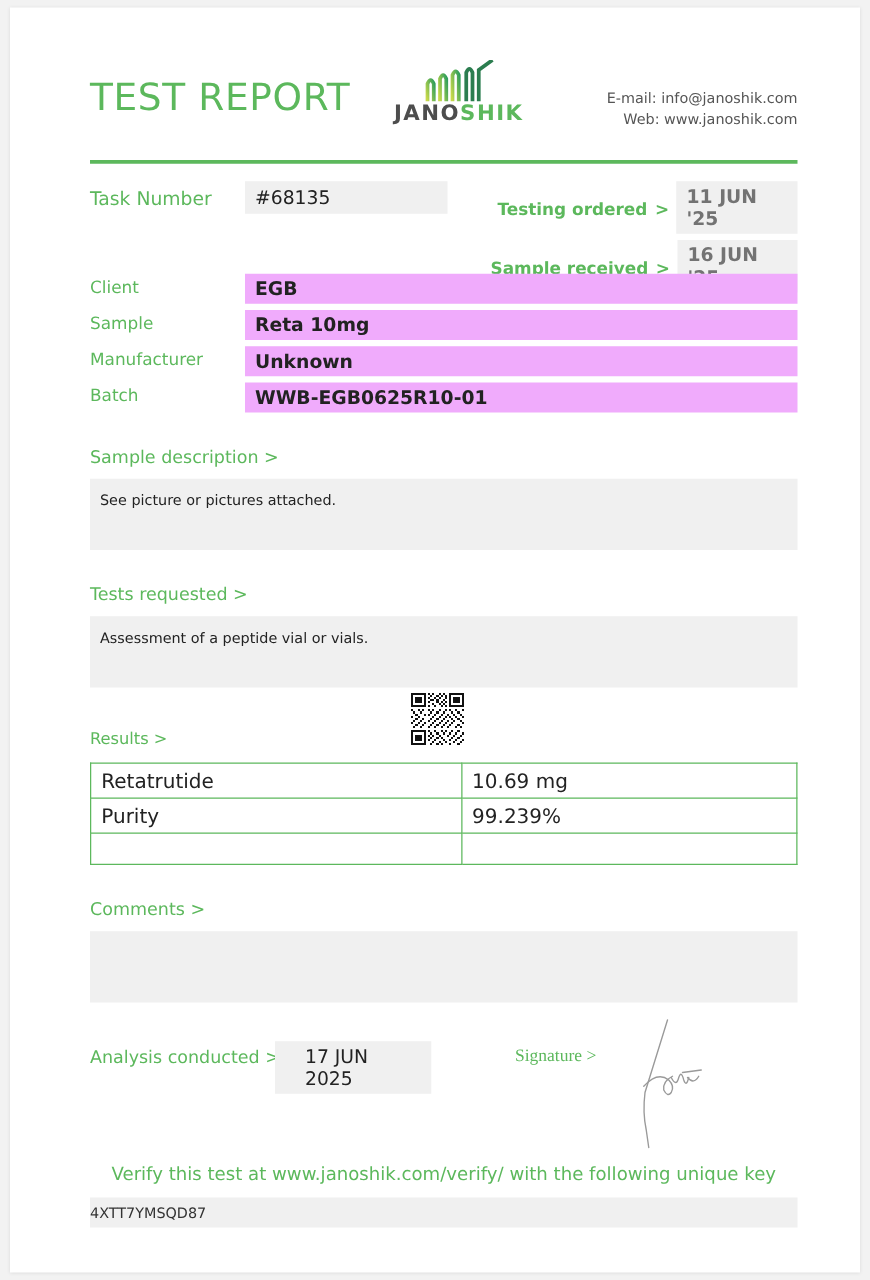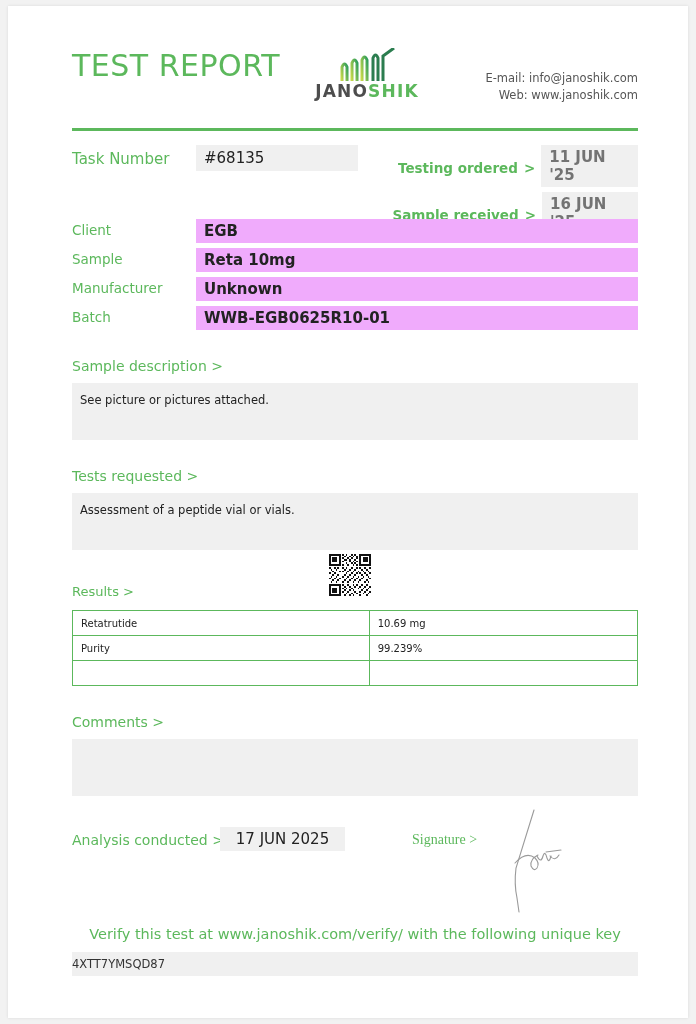--- a/index.html
+++ b/index.html
@@ -32,21 +32,21 @@
 
   
   .header {
     position: relative;
     height: 78px;
     margin-top: 42px;
   }
   .title {
     position: absolute;
     left: 0;
-    top: 0;
+    top: 13px;
     font-size: 30px;
     letter-spacing: 0.5px;
     color: #5cb85c;
     font-family: "DejaVu Sans", sans-serif;
     font-weight: 400;
   }
   .logo {
     position: absolute;
     left: 230px;
     top: 0px;
@@ -206,21 +206,21 @@
     width: 48px;
     height: 42px;
   }
   table.results {
     width: 100%;
     border-collapse: collapse;
     table-layout: fixed;
   }
   table.results td {
     border: 1px solid #5cb85c;
-    font-size: 10px;
+    font-size: 16px;
     color: #222;
     padding: 4px 8px;
     height: 16px;
   }
   td.c1 { width: 49.5%; }
 
   
   .analysis {
     position: relative;
     height: 100px;
@@ -234,23 +234,22 @@
     color: #5cb85c;
   }
   .analysis-value {
     position: absolute;
     left: 148px;
     top: 3px;
     width: 125px;
     background: #f0f0f0;
     font-size: 15px;
     color: #222;
-    padding: 3px 12px;
+    padding: 3px 24px;
     box-sizing: border-box;
-    text-align: center;
   }
   .sig-label {
     position: absolute;
     left: 340px;
     top: 8px;
     font-size: 14px;
     color: #5cb85c;
     font-family: Liberation Serif, serif;
   }
   .sig-mark {

